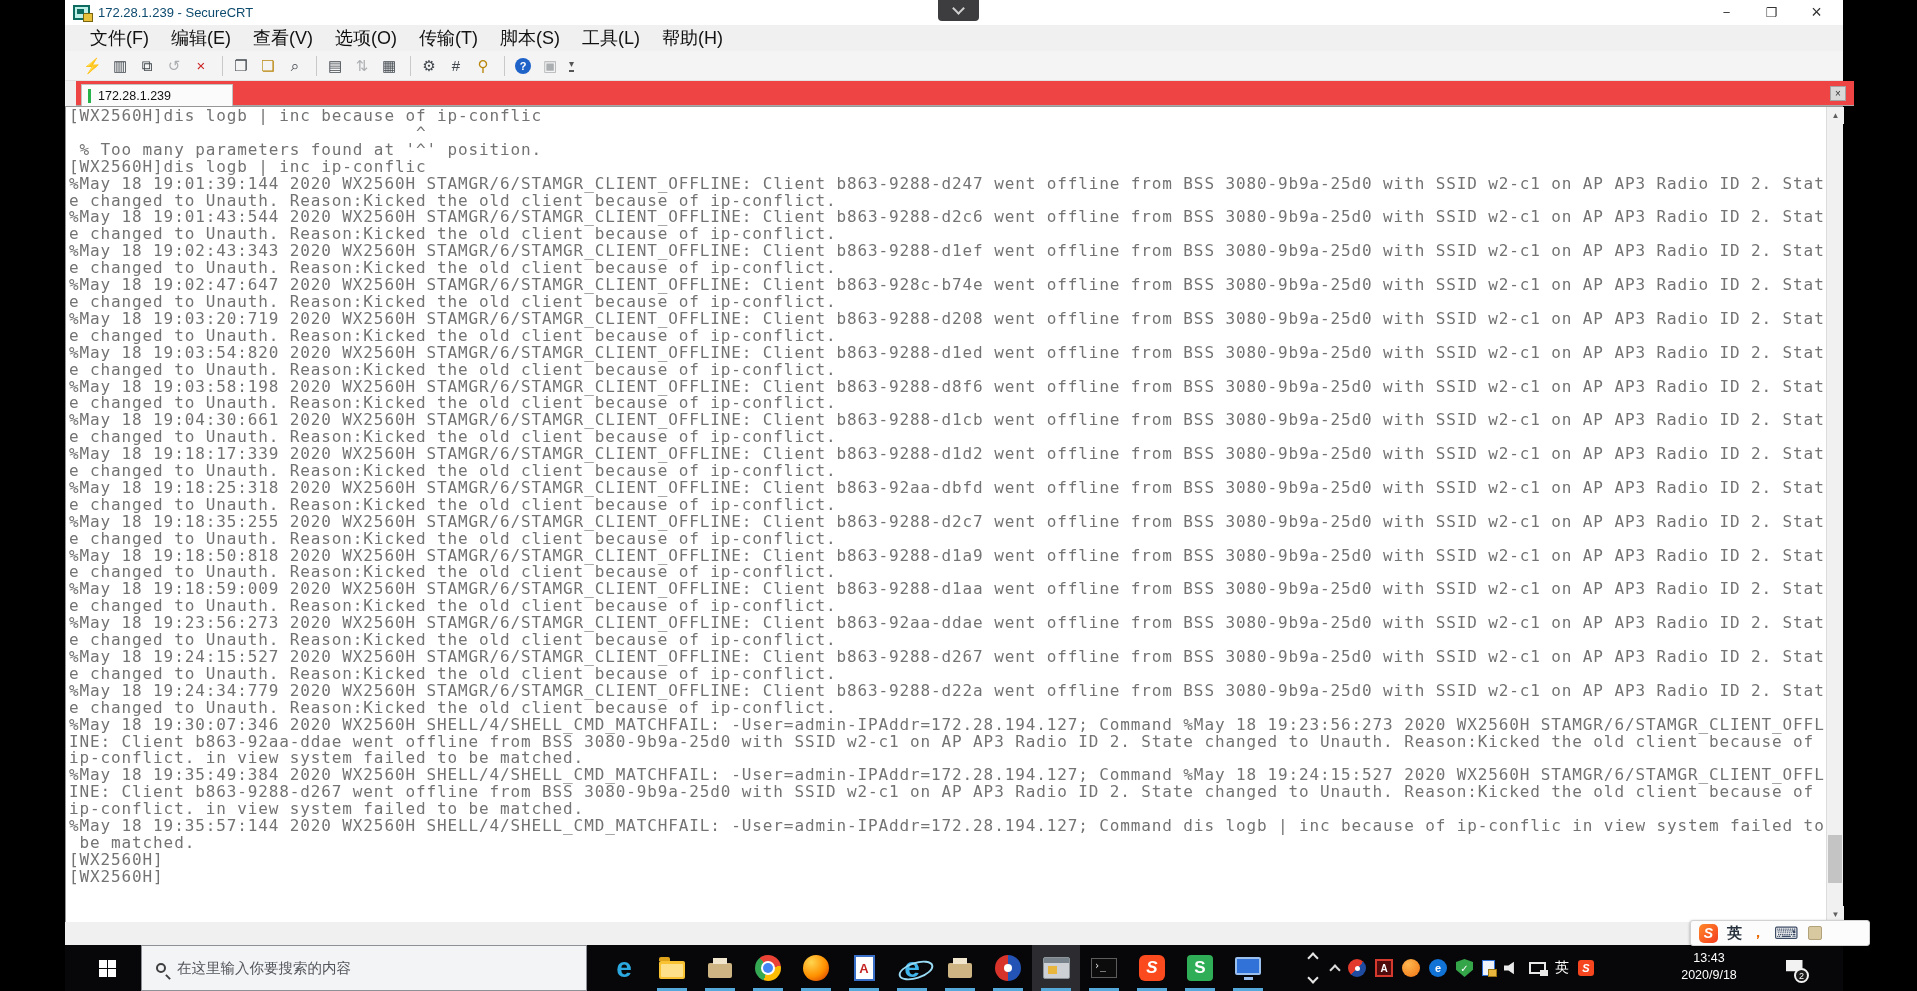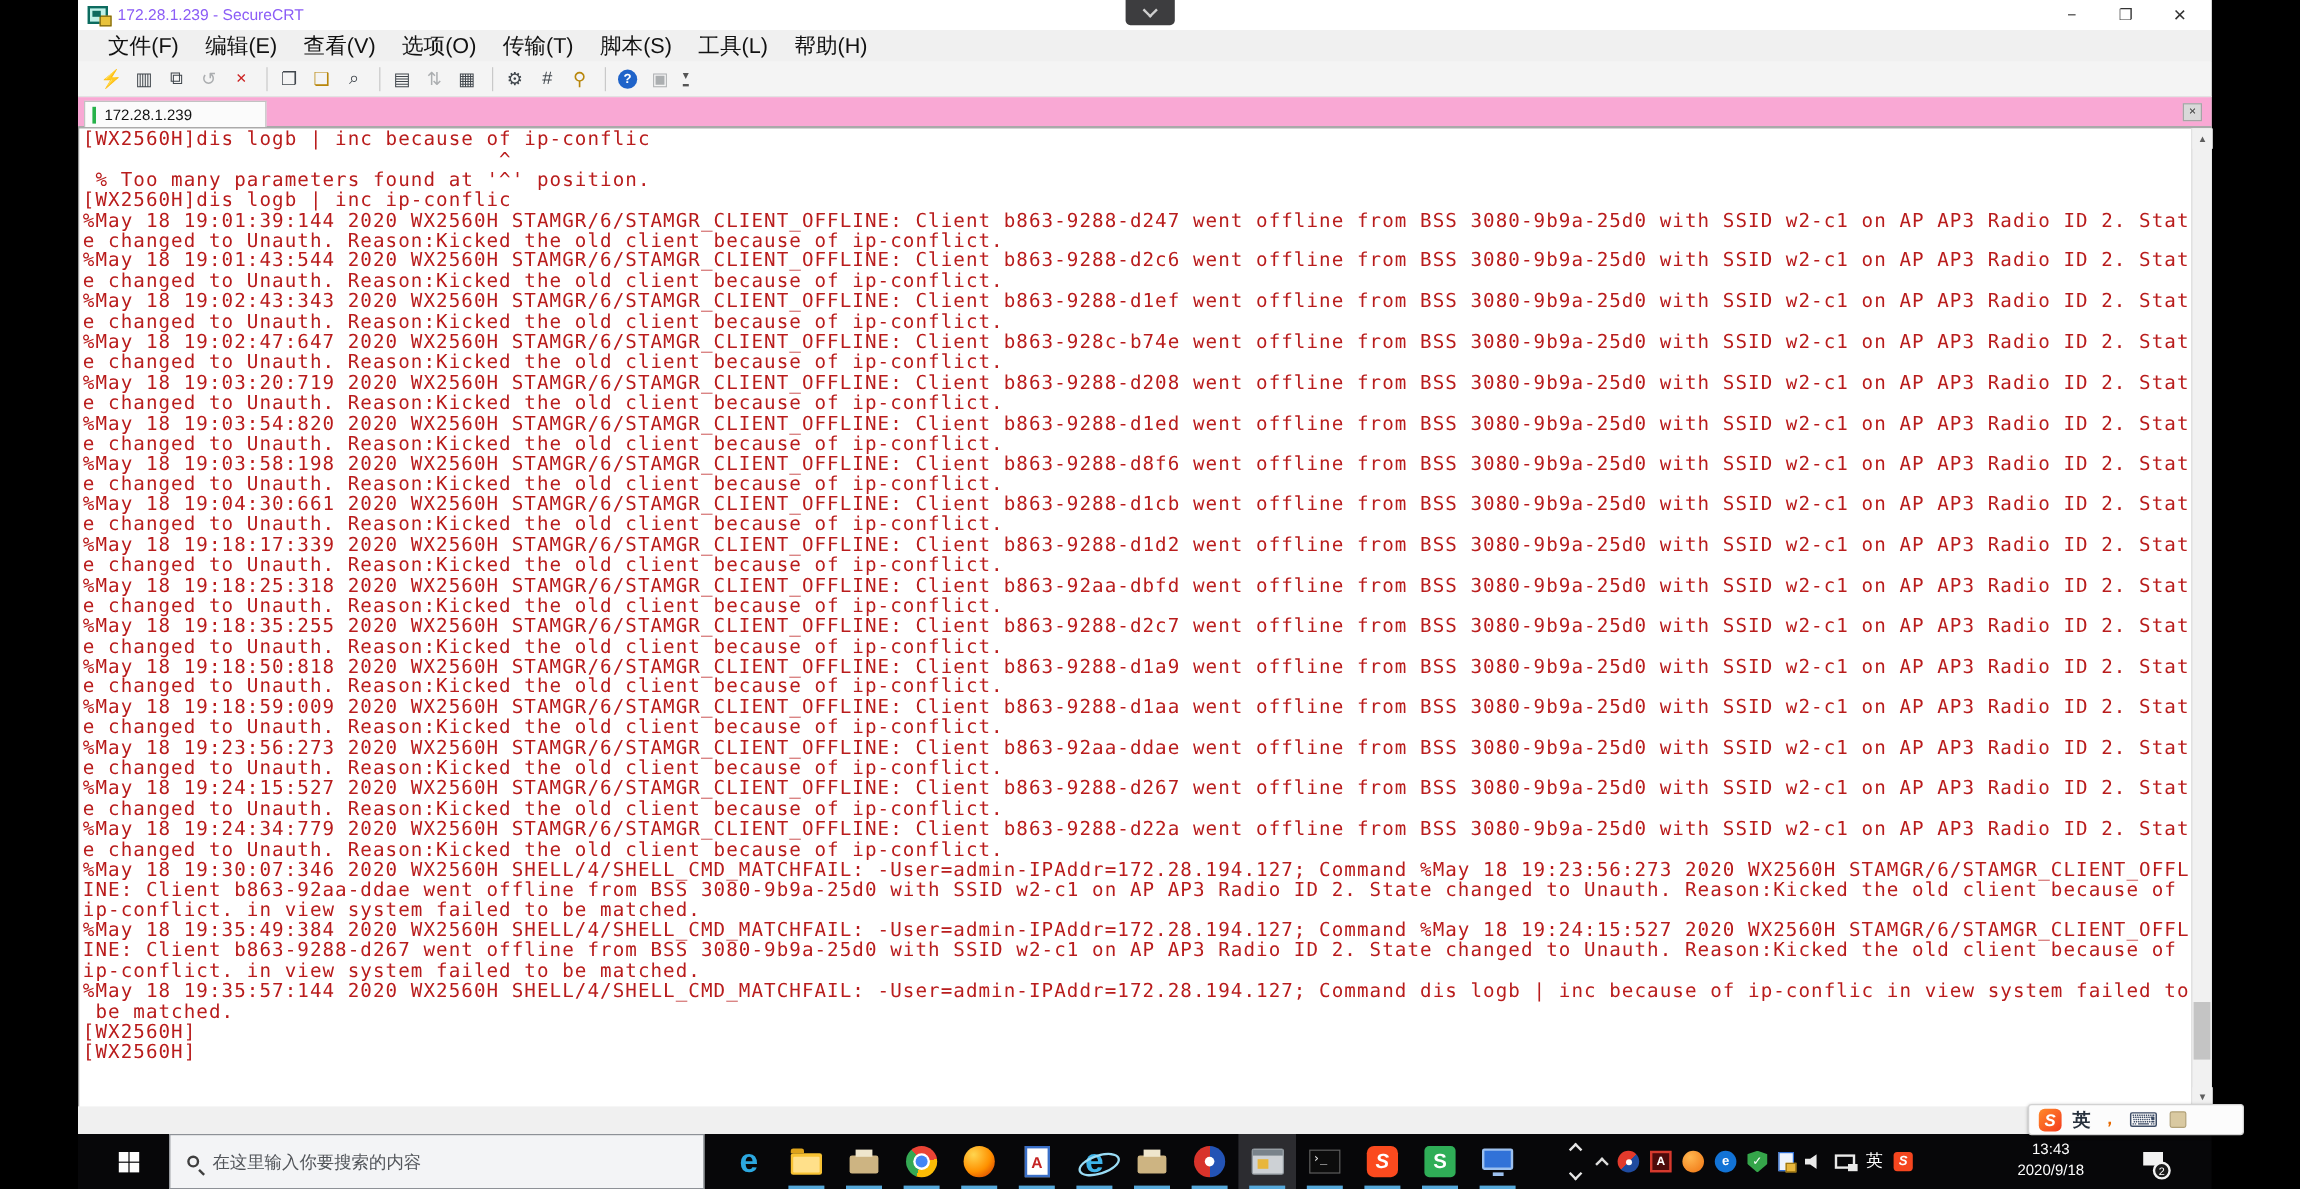--- a/index.html
+++ b/index.html
@@ -7,21 +7,21 @@
     font-family:"Liberation Sans",sans-serif}
   .screen{position:relative;width:1917px;height:991px;background:#000}
 
   
   .crt-window{position:absolute;left:65px;top:0;width:1778px;height:945px;background:#f0f0f0}
   .titlebar{position:absolute;left:0;top:0;width:100%;height:25px;background:#fff;
     display:flex;align-items:center;padding-left:8px}
   .app-ico{width:17px;height:15px;border:2px solid #0d6b5f;background:#bff0e8;position:relative;margin-right:8px}
   .app-ico::after{content:"";position:absolute;left:2px;top:2px;width:7px;height:5px;background:#0d6b5f}
   .app-ico::before{content:"";position:absolute;right:-5px;bottom:-4px;width:8px;height:7px;background:#e8c23a;border:1px solid #7a6410}
-  .title-text{font-size:13px;color:#8b5cf6}
+  .title-text{font-size:13px;color:#0c4a6e}
   .win-controls{position:absolute;right:4px;top:0;height:25px;display:flex}
   .win-btn{width:45px;height:25px;display:flex;align-items:center;justify-content:center;
     font-size:13px;color:#333}
   .win-btn.close{font-size:18px}
 
   .menubar{position:absolute;left:0;top:25px;width:100%;height:26px;background:#f0f0f0;
     display:flex;align-items:center;padding-left:14px;font-size:18px;color:#111}
   .menu-item{padding:3px 11px}
 
   .toolbar{position:absolute;left:0;top:51px;width:100%;height:30px;background:#f4f4f4;
@@ -29,32 +29,32 @@
   .tbtn{width:24px;height:23px;display:flex;align-items:center;justify-content:center;
     font-size:15px;color:#41474d;margin-right:3px}
   .tbtn.dim{opacity:.4}
   .tbtn.red{color:#c22}
   .tbtn.amber{color:#b8860b}
   .tbtn.help{color:#fff;font-size:11px;font-weight:bold}
   .tbtn.help span{width:16px;height:16px;border-radius:50%;background:#1f63c9;display:flex;align-items:center;justify-content:center}
   .tsep{width:1px;height:20px;background:#c9c9c9;margin:0 6px}
   .toverflow{font-size:10px;color:#555;margin-left:4px;border-bottom:2px solid #555;line-height:8px;height:12px}
 
-  .tabbar{position:absolute;left:0;top:81px;width:100%;height:25px;background:#f9a8d4;border-bottom:1px solid #a9a9a9}
+  .tabbar{position:absolute;left:11px;top:81px;width:100%;height:25px;background:#ef4444;border-bottom:1px solid #a9a9a9}
   .tab{position:absolute;left:5px;top:3px;width:152px;height:22px;background:#fbfbfb;
     border:1px solid #c2c2c2;border-bottom:none;display:flex;align-items:center;font-size:12.5px;color:#111}
   .tab-conn{width:3px;height:14px;background:#27b24a;margin:0 7px 0 6px}
   .tabbar-close{position:absolute;right:8px;top:5px;width:16px;height:15px;background:#d9d9d9;
     border:1px solid #a5a5a5;font-size:10px;color:#333;display:flex;align-items:center;justify-content:center}
 
   .terminal{position:absolute;left:0;top:106px;width:1778px;height:816px;background:#fff;
     border-top:1px solid #979797;border-left:1px solid #979797}
   .terminal pre{position:absolute;left:3px;top:1px;
     font-family:"DejaVu Sans Mono",monospace;font-size:16px;line-height:16.9px;
-    letter-spacing:.88px;color:#b91c1c;white-space:pre}
+    letter-spacing:.88px;color:#737373;white-space:pre}
   .scrollbar{position:absolute;right:0;top:0;width:17px;height:816px;background:#f1f1f1;border-left:1px solid #dcdcdc}
   .sb-btn{position:absolute;left:0;width:17px;height:17px;display:flex;align-items:center;justify-content:center;
     font-size:8px;color:#5e5e5e;background:#f1f1f1}
   .sb-up{top:0}.sb-dn{bottom:0}
   .sb-thumb{position:absolute;left:1px;right:1px;bottom:40px;height:48px;background:#c4c4c4}
 
   .statusbar{position:absolute;left:0;top:922px;width:1778px;height:23px;background:#f0f0f0;
     border-top:1px solid #d6d6d6;font-size:12.5px;color:#111}
   .st-ready{position:absolute;left:6px;top:4px}
   .st-proto{position:absolute;left:1390px;top:4px}

